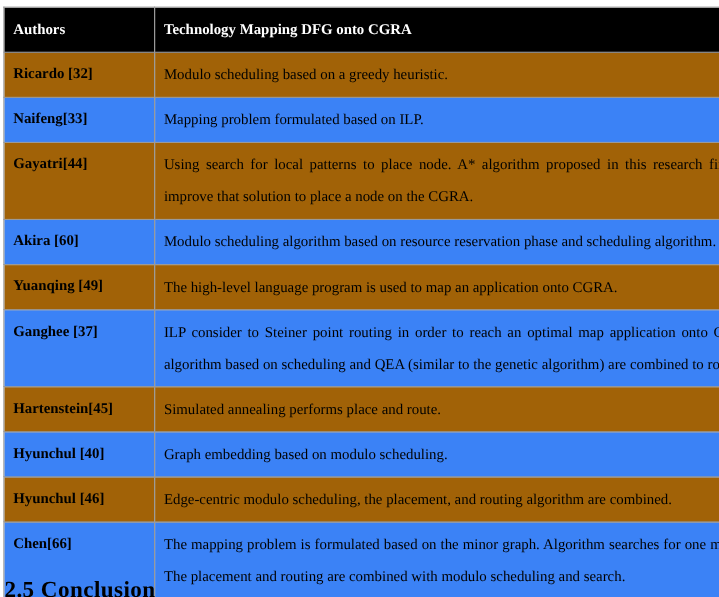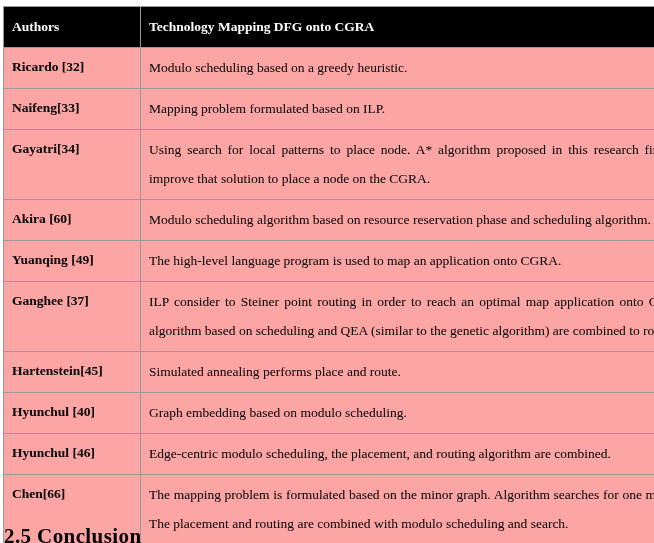--- a/index.html
+++ b/index.html
@@ -64,24 +64,24 @@
     line-height: 28px;
   }
 
   tbody td.desc-cell {
     text-align: justify;
     text-justify: inter-word;
     line-height: 29px;
   }
 
   tbody tr.shaded td {
-    background: #fca5a5;
+    background: #a16207;
   }
   tbody tr.plain td {
-    background: #fca5a5;
+    background: #3b82f6;
   }
 
   .section-heading {
     position: absolute;
     left: 4px;
     top: 524px;
     font-size: 21px;
     font-weight: bold;
     letter-spacing: 0.4px;
     color: #000000;
@@ -107,21 +107,21 @@
     <tbody>
       <tr class="shaded">
         <td class="author-cell">Ricardo [32]</td>
         <td class="desc-cell">Modulo scheduling based on a greedy heuristic.</td>
       </tr>
       <tr class="plain">
         <td class="author-cell">Naifeng[33]</td>
         <td class="desc-cell">Mapping problem formulated based on ILP.</td>
       </tr>
       <tr class="shaded">
-        <td class="author-cell">Gayatri[34]</td>
+        <td class="author-cell">Gayatri[44]</td>
         <td class="desc-cell">Using search for local patterns to place node. A* algorithm proposed in this research find a good solution and improve that solution to place a node on the CGRA.</td>
       </tr>
       <tr class="plain">
         <td class="author-cell">Akira [60]</td>
         <td class="desc-cell">Modulo scheduling algorithm based on resource reservation phase and scheduling algorithm.</td>
       </tr>
       <tr class="shaded">
         <td class="author-cell">Yuanqing [49]</td>
         <td class="desc-cell">The high-level language program is used to map an application onto CGRA.</td>
       </tr>

